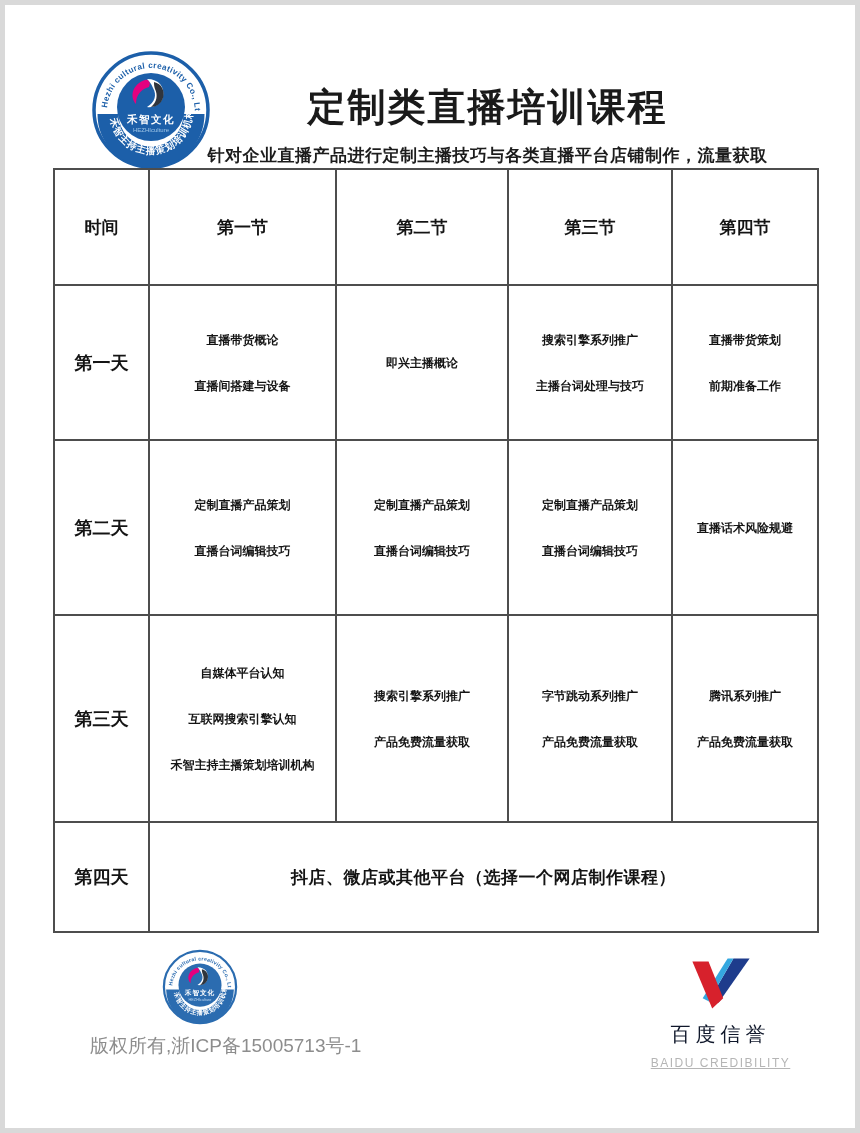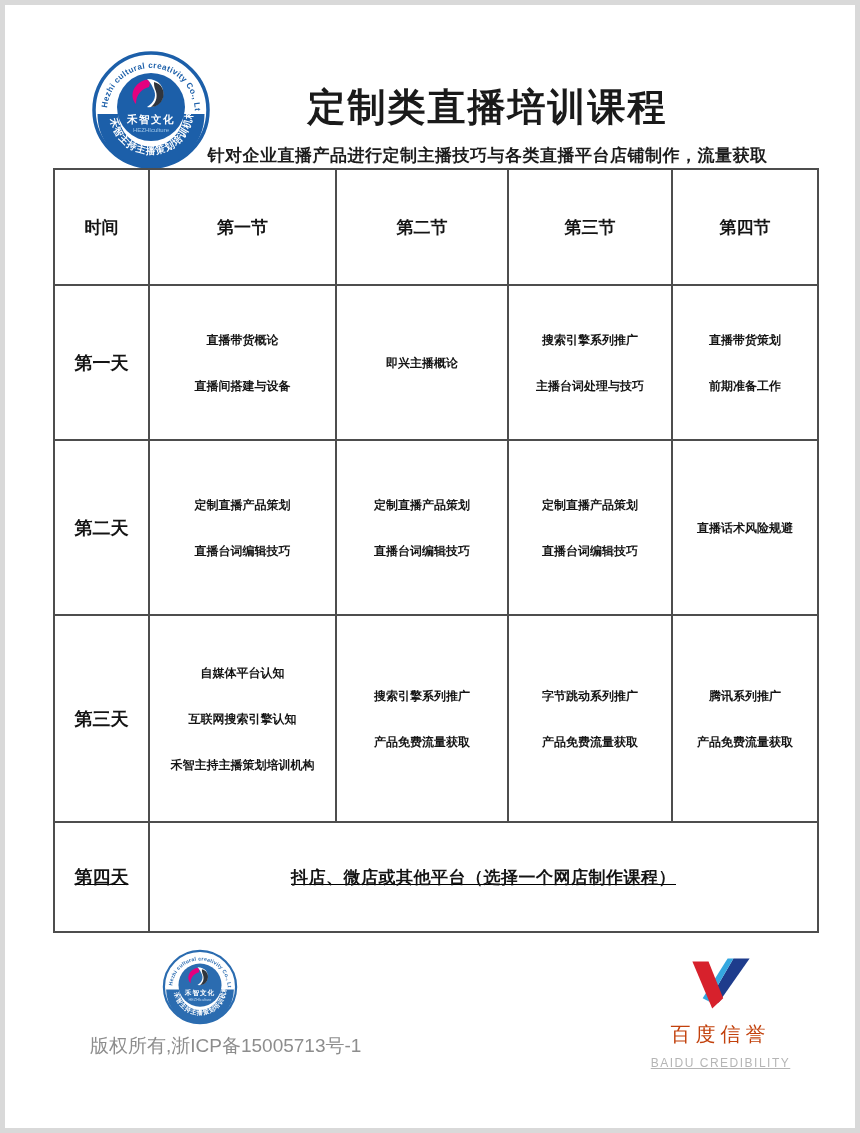--- a/index.html
+++ b/index.html
@@ -54,21 +54,21 @@
   }
   table.course {
     border-collapse: collapse;
     table-layout: fixed;
     width: 764px;
   }
   table.course tr:nth-child(1) { height: 116px; }
   table.course tr:nth-child(2) { height: 155px; }
   table.course tr:nth-child(3) { height: 175px; }
   table.course tr:nth-child(4) { height: 207px; }
-  table.course tr:nth-child(5) { height: 110px; text-decoration: underline; }
+  table.course tr:nth-child(5) { height: 110px; }
   table.course th, table.course td {
     border: 2px solid #4d4d4d;
     text-align: center;
     vertical-align: middle;
     color: #141414;
     font-weight: 700;
     padding: 0 4px;
     background: #ffffff;
   }
   table.course th { font-size: 17px; }
@@ -96,21 +96,21 @@
   .police-text {
     margin-top: 8px;
     font-size: 17px;
     color: #111111;
     font-weight: 700;
     white-space: nowrap;
   }
   .baidu-cn {
     margin-top: 6px;
     font-size: 20px;
-    color: #c2410c;
+    color: #0f172a;
     letter-spacing: 5px;
     font-weight: 500;
   }
   .baidu-en {
     margin-top: 8px;
     font-size: 12px;
     color: #b5b5b5;
     letter-spacing: 1.5px;
     text-decoration: underline;
   }

